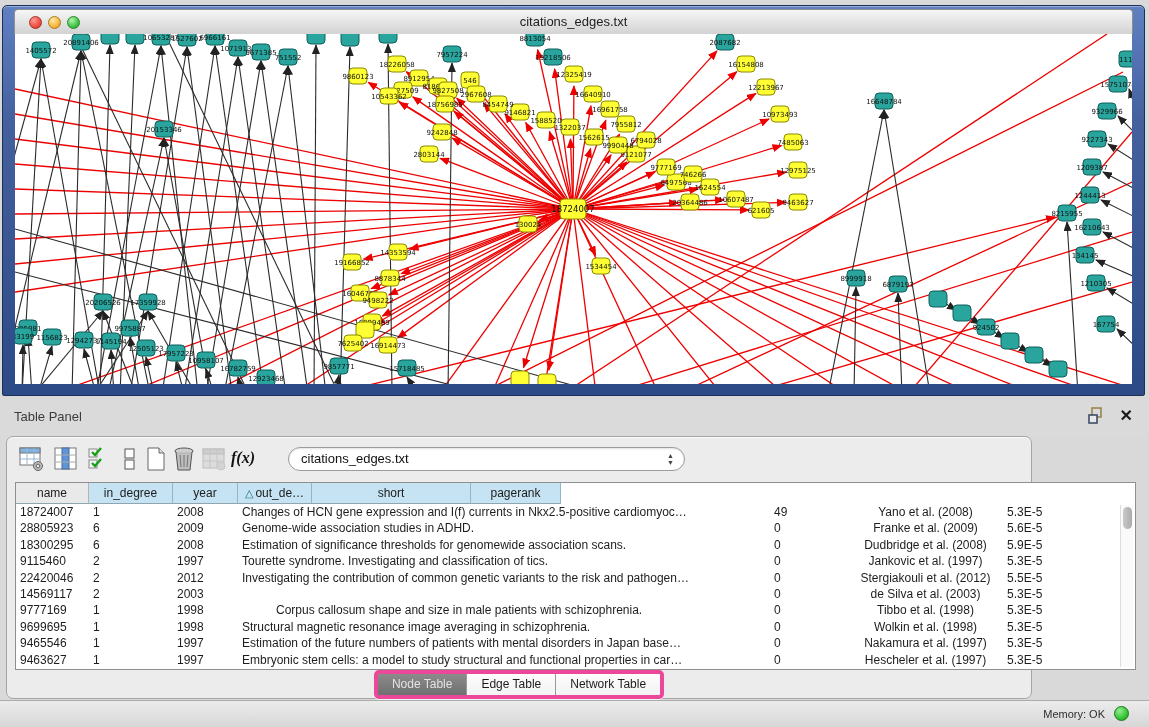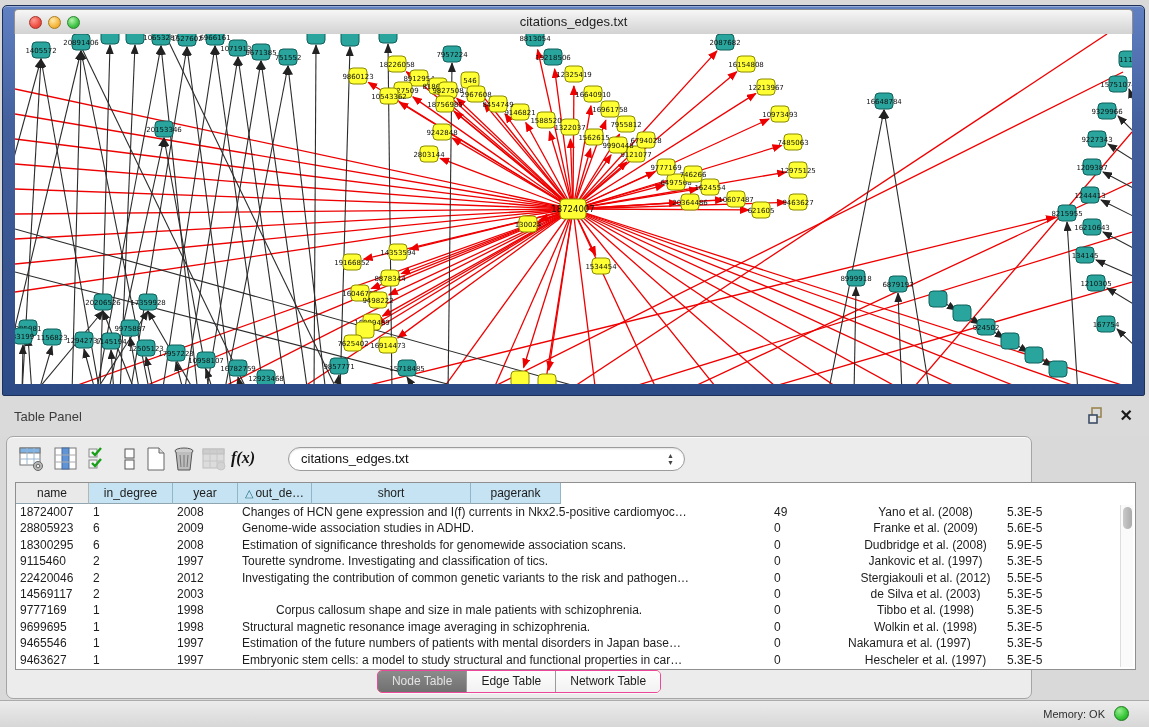--- a/index.html
+++ b/index.html
@@ -55,21 +55,21 @@
   .tbody { position:absolute; left:0; top:21px; }
   .tr { position:relative; height:16.4px; width:1077px; cursor:default; }
   .td { position:absolute; top:0; height:16.4px; font-size:12px; color:#1d1d1d;
     line-height:16px; white-space:nowrap; overflow:hidden; padding-left:4px; }
   .vscroll { position:absolute; right:2px; top:22px; bottom:2px; width:13px;
     background:#fafafa; border-left:1px solid #ddd; }
   .vthumb { position:absolute; left:2px; top:2px; width:9px; height:22px;
     background:linear-gradient(90deg,#c9c9c9,#ababab); border-radius:5px; cursor:pointer; }
 
   .tabstrip { position:absolute; left:0; bottom:4px; width:100%; height:24px; text-align:center; }
-  .tabgroup { display:inline-flex; border:1px solid #ec4899; border-radius:5px; overflow:hidden;
+  .tabgroup { display:inline-flex; border:4px solid #ec4899; border-radius:5px; overflow:hidden;
     background:#fdba74; box-shadow:0 1px 0 rgba(255,255,255,.7); }
   .tab { font-size:12px; color:#1c1c1c; padding:3px 14px 4px 14px; background:linear-gradient(#fdfdfd,#f2f2f2);
     border-right:1px solid #9a9a9a; cursor:pointer; }
   .tab:last-child { border-right:none; }
   .tab.active { background:linear-gradient(#8b8b8b,#707070); color:#e3e3e3; }
 
   .statusbar { position:absolute; left:0; top:700px; width:1149px; height:27px;
     background:linear-gradient(#ececec,#d7d7d7); border-top:1px solid #ababab; }
   .mem-label { position:absolute; right:44px; top:7px; font-size:11px; color:#2e2e2e; }
   .mem-dot { position:absolute; right:20px; top:5px; width:15px; height:15px; border-radius:50%;
@@ -597,21 +597,21 @@
           <div class="td" style="left: 754px; width: 74px;">0</div>
           <div class="td" style="left: 828px; width: 159px; text-align: center;">Wolkin et al. (1998)</div>
           <div class="td" style="left: 987px; width: 90px;">5.3E-5</div>
         </div>
         <div class="tr">
           <div class="td" style="left: 0px; width: 73px;">9465546</div>
           <div class="td" style="left: 73px; width: 84px;">1</div>
           <div class="td" style="left: 157px; width: 65px;">1997</div>
           <div class="td" style="left: 222px; width: 532px;">Estimation of the future numbers of patients with mental disorders in Japan base…</div>
           <div class="td" style="left: 754px; width: 74px;">0</div>
-          <div class="td" style="left: 828px; width: 159px; text-align: left;">Nakamura et al. (1997)</div>
+          <div class="td" style="left: 828px; width: 159px; text-align: center;">Nakamura et al. (1997)</div>
           <div class="td" style="left: 987px; width: 90px;">5.3E-5</div>
         </div>
         <div class="tr">
           <div class="td" style="left: 0px; width: 73px;">9463627</div>
           <div class="td" style="left: 73px; width: 84px;">1</div>
           <div class="td" style="left: 157px; width: 65px;">1997</div>
           <div class="td" style="left: 222px; width: 532px;">Embryonic stem cells: a model to study structural and functional properties in car…</div>
           <div class="td" style="left: 754px; width: 74px;">0</div>
           <div class="td" style="left: 828px; width: 159px; text-align: center;">Hescheler et al. (1997)</div>
           <div class="td" style="left: 987px; width: 90px;">5.3E-5</div>

